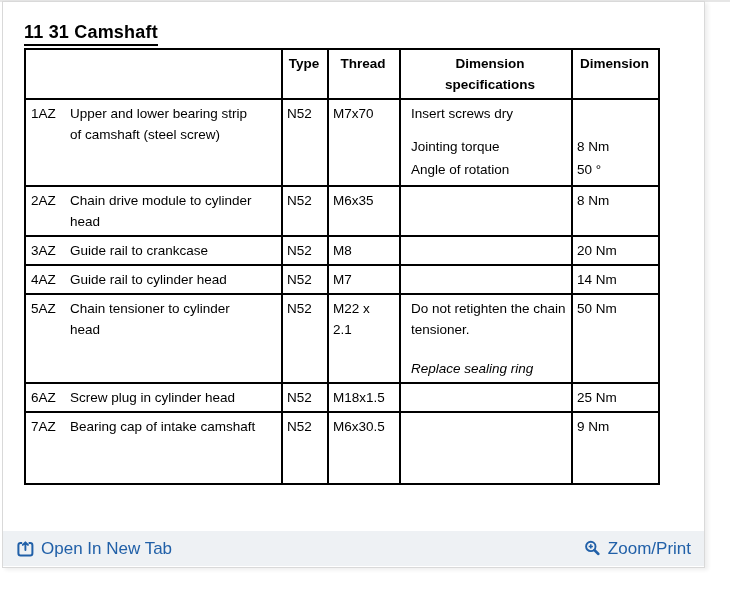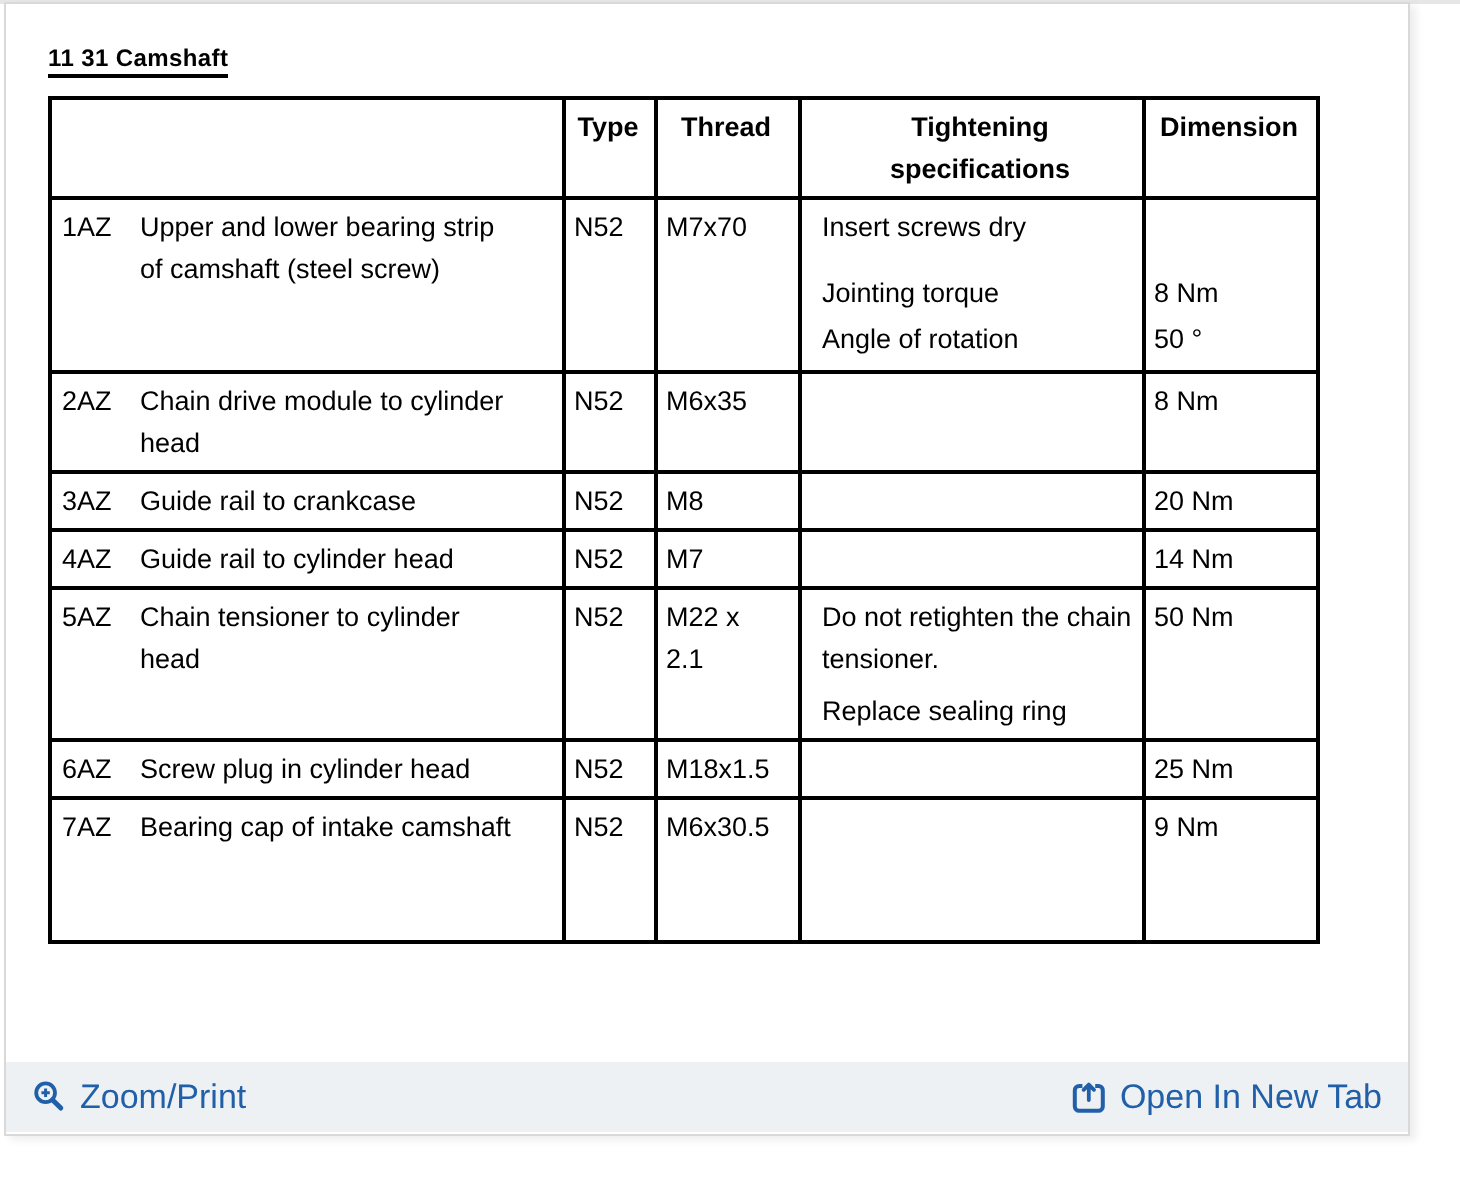--- a/index.html
+++ b/index.html
@@ -2,21 +2,21 @@
 <html><head>
 <meta charset="utf-8">
 <style>
   * { margin:0; padding:0; box-sizing:border-box; }
   html,body { width:730px; height:592px; background:#ffffff;
     font-family:"Liberation Sans", sans-serif; color:#000; overflow:hidden; }
   .top-line { position:absolute; top:0; left:0; width:730px; height:2px; background:#e6e6e6; }
   .panel { position:absolute; left:2px; top:1px; width:703px; height:567px;
     background:#fff; border:1px solid #d9d9d9;
     box-shadow:3px 2px 4px rgba(0,0,0,0.07); }
-  .doc-title { position:absolute; left:21px; top:20px; font-size:12px; font-weight:bold;
+  .doc-title { position:absolute; left:21px; top:20px; font-size:18px; font-weight:bold;
     display:inline-block; border-bottom:2px solid #000; padding-bottom:1px; letter-spacing:0.2px; }
   table.spec-table { position:absolute; left:21px; top:46px; border-collapse:collapse;
     table-layout:fixed; width:634px; }
   .spec-table th, .spec-table td { border:2px solid #000; vertical-align:top;
     font-size:13.5px; line-height:21px; padding:3px 2px 3px 4px; overflow:hidden; }
   .spec-table th { font-weight:bold; }
   .hdr th { height:41px; }
   .r1 td { height:87px; }
   .r2 td { height:44px; }
   .r3 td { height:27px; }
@@ -26,21 +26,21 @@
   .r7 td { height:72px; }
   .c-desc { padding-left:5px !important; }
   .rid { display:inline-block; width:39px; vertical-align:top; }
   .rdesc { display:inline-block; width:186px; vertical-align:top; }
   .c-tight { padding-left:10px !important; }
   .hdr .c-type, .hdr .c-thread { text-align:center; padding-left:0 !important; }
   .hdr .c-dim { text-align:center; padding-left:0 !important;margin-top:32px; }
   .r1 .c-tight, .r1 .c-dim { position:relative; }
   .bottom-labels { position:absolute; left:10px; bottom:4px; line-height:23px; }
   .bottom-vals { position:absolute; left:4px; bottom:4px; line-height:23px; }
-  .para2 { margin-top:5px; }
+  .para2 { margin-top:18px;font-style:italic; }
   .wrapnarrow { display:inline-block; width:46px; }
   .footer { position:absolute; left:0; right:0; bottom:1px; height:35px;
     background:#eef1f4; display:flex; align-items:center;
     justify-content:space-between; padding:0 13px; }
   .flink { display:flex; align-items:center; gap:6px; color:#2160a8;
     font-size:17px; cursor:pointer; text-decoration:none; }
   .flink svg { display:block; }
 </style>
 </head>
 <body>
@@ -57,21 +57,21 @@
         <col style="width:46px">
         <col style="width:72px">
       <col style="width:172px">
         <col style="width:87px">
     </colgroup>
     <tbody>
         <tr class="hdr">
       <th class="c-desc"></th>
       <th class="c-type">Type</th>
       <th class="c-thread">Thread</th>
-      <th class="c-tight">Tightening specifications</th>
+      <th class="c-tight">Dimension specifications</th>
       <th class="c-dim">Dimension</th>
     </tr>
 
     <tr class="r1">
       <td class="c-desc">
         <span class="rid">1AZ</span><span class="rdesc">Upper and lower bearing strip of camshaft (steel screw)</span>
       </td>
       <td>N52</td>
       <td>M7x70</td>
       <td class="c-tight">
@@ -151,30 +151,30 @@
       <td>N52</td>
       <td>M6x30.5</td>
       <td class="c-tight"></td>
       <td>9 Nm</td>
     </tr>
   </tbody>
     </table>
 
   <div class="footer">
     <a class="flink">
+      <svg width="19" height="19" viewBox="0 0 19 19">
+        <rect x="2.4" y="4" width="14" height="12.4" rx="2.2" fill="none" stroke="#2160a8" stroke-width="2"></rect>
+        <rect x="6.2" y="2.2" width="6.4" height="3.6" fill="#eef1f4" stroke="none"></rect>
+        <path d="M9.4 11 L9.4 3.4 M6.8 5.9 L9.4 3.3 L12 5.9" fill="none" stroke="#2160a8" stroke-width="1.9" stroke-linecap="round" stroke-linejoin="round"></path>
+      </svg>
+      <span>Open In New Tab</span>
+    </a>
+    <a class="flink">
       <svg width="18" height="18" viewBox="0 0 18 18">
         <circle cx="6.8" cy="6.4" r="4.7" fill="none" stroke="#2160a8" stroke-width="1.9"></circle>
         <path d="M6.8 4.3 V8.5 M4.7 6.4 H8.9" fill="none" stroke="#2160a8" stroke-width="1.5"></path>
         <path d="M10.3 10 L14.4 14" fill="none" stroke="#2160a8" stroke-width="2.5" stroke-linecap="round"></path>
       </svg>
       <span>Zoom/Print</span>
     </a>
-    <a class="flink">
-      <svg width="19" height="19" viewBox="0 0 19 19">
-        <rect x="2.4" y="4" width="14" height="12.4" rx="2.2" fill="none" stroke="#2160a8" stroke-width="2"></rect>
-        <rect x="6.2" y="2.2" width="6.4" height="3.6" fill="#eef1f4" stroke="none"></rect>
-        <path d="M9.4 11 L9.4 3.4 M6.8 5.9 L9.4 3.3 L12 5.9" fill="none" stroke="#2160a8" stroke-width="1.9" stroke-linecap="round" stroke-linejoin="round"></path>
-      </svg>
-      <span>Open In New Tab</span>
-    </a>
   </div>
 
 </div>
 
 </body></html>

